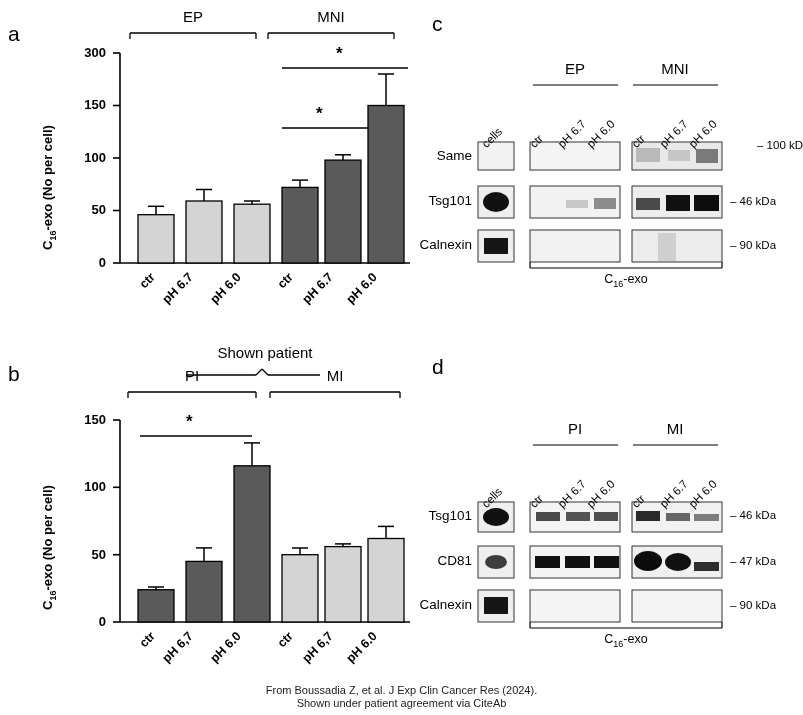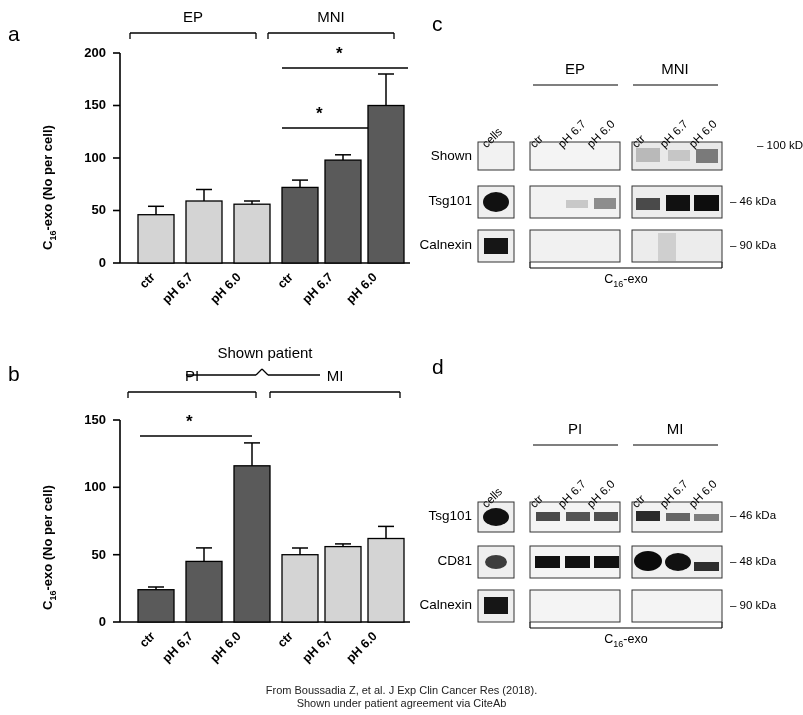--- a/index.html
+++ b/index.html
@@ -91,21 +91,21 @@
     </g>
 
     <line x1="262" y1="120" x2="348" y2="120" stroke="#000" stroke-width="1.5"></line>
     <line x1="262" y1="60" x2="388" y2="60" stroke="#000" stroke-width="1.5"></line>
   </svg>
 
   <div style="position:absolute;left:52px;top:247px;font-size:13px;font-weight:bold;width:34px;text-align:right;">0</div>
   <div style="position:absolute;left:52px;top:194px;font-size:13px;font-weight:bold;width:34px;text-align:right;">50</div>
   <div style="position:absolute;left:52px;top:142px;font-size:13px;font-weight:bold;width:34px;text-align:right;">100</div>
   <div style="position:absolute;left:52px;top:89px;font-size:13px;font-weight:bold;width:34px;text-align:right;">150</div>
-  <div style="position:absolute;left:52px;top:37px;font-size:13px;font-weight:bold;width:34px;text-align:right;">200</div>
+  <div style="position:absolute;left:52px;top:37px;font-size:13px;font-weight:bold;width:34px;text-align:right;">300</div>
 
   <div style="position:absolute;left:20px;top:240px;">
     <span class="axis-title" style="display:inline-block;">
       <span>C</span><span style="font-size:9px;vertical-align:sub;">16</span><span>-exo (No per cell)</span>
     </span>
   </div>
 
   <div class="grp-label" style="left:148px;top:0px;width:50px;">EP</div>
   <div class="grp-label" style="left:286px;top:0px;width:50px;">MNI</div>
 
@@ -245,21 +245,21 @@
   </svg>
 
   <div class="lane-label" style="left:58px;top:98px;">cells</div>
   <div class="lane-label" style="left:106px;top:98px;">ctr</div>
   <div class="lane-label" style="left:134px;top:98px;">pH 6.7</div>
   <div class="lane-label" style="left:163px;top:98px;">pH 6.0</div>
   <div class="lane-label" style="left:208px;top:98px;">ctr</div>
   <div class="lane-label" style="left:236px;top:98px;">pH 6.7</div>
   <div class="lane-label" style="left:265px;top:98px;">pH 6.0</div>
 
-  <div class="blot-label" style="left:-30px;top:108px;width:72px;">Shown</div>
+  <div class="blot-label" style="left:-30px;top:108px;width:72px;">Same</div>
   <div class="blot-label" style="left:-30px;top:153px;width:72px;">Tsg101</div>
   <div class="blot-label" style="left:-30px;top:197px;width:72px;">Calnexin</div>
 
   <div class="kda-label" style="left:300px;top:99px;margin-left:27px;">– 100 kDa</div>
   <div class="kda-label" style="left:300px;top:155px;">– 46 kDa</div>
   <div class="kda-label" style="left:300px;top:199px;">– 90 kDa</div>
 
   <div class="cexo" style="left:150px;top:232px;width:92px;">
     <span>C</span><span style="font-size:9px;vertical-align:sub;">16</span><span>-exo</span>
   </div>
@@ -314,22 +314,22 @@
   <div class="lane-label" style="left:163px;top:98px;">pH 6.0</div>
   <div class="lane-label" style="left:208px;top:98px;">ctr</div>
   <div class="lane-label" style="left:236px;top:98px;">pH 6.7</div>
   <div class="lane-label" style="left:265px;top:98px;">pH 6.0</div>
 
   <div class="blot-label" style="left:-30px;top:108px;width:72px;">Tsg101</div>
   <div class="blot-label" style="left:-30px;top:153px;width:72px;">CD81</div>
   <div class="blot-label" style="left:-30px;top:197px;width:72px;">Calnexin</div>
 
   <div class="kda-label" style="left:300px;top:109px;">– 46 kDa</div>
-  <div class="kda-label" style="left:300px;top:155px;">– 48 kDa</div>
+  <div class="kda-label" style="left:300px;top:155px;">– 47 kDa</div>
   <div class="kda-label" style="left:300px;top:199px;">– 90 kDa</div>
 
   <div class="cexo" style="left:150px;top:232px;width:92px;">
     <span>C</span><span style="font-size:9px;vertical-align:sub;">16</span><span>-exo</span>
   </div>
 </div>
 
-<div class="credit" style="left:0;top:684px;">From Boussadia Z, et al. J Exp Clin Cancer Res (2018).</div>
+<div class="credit" style="left:0;top:684px;">From Boussadia Z, et al. J Exp Clin Cancer Res (2024).</div>
 <div class="credit" style="left:0;top:697px;">Shown under patient agreement via CiteAb</div>
 
 </body></html>

